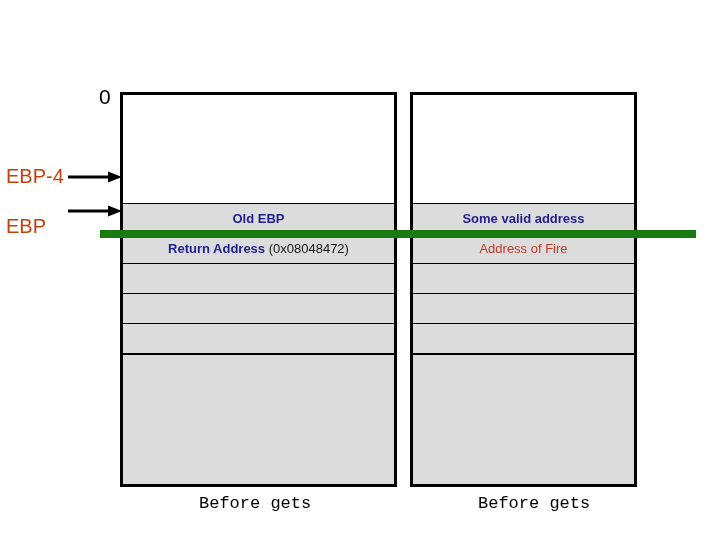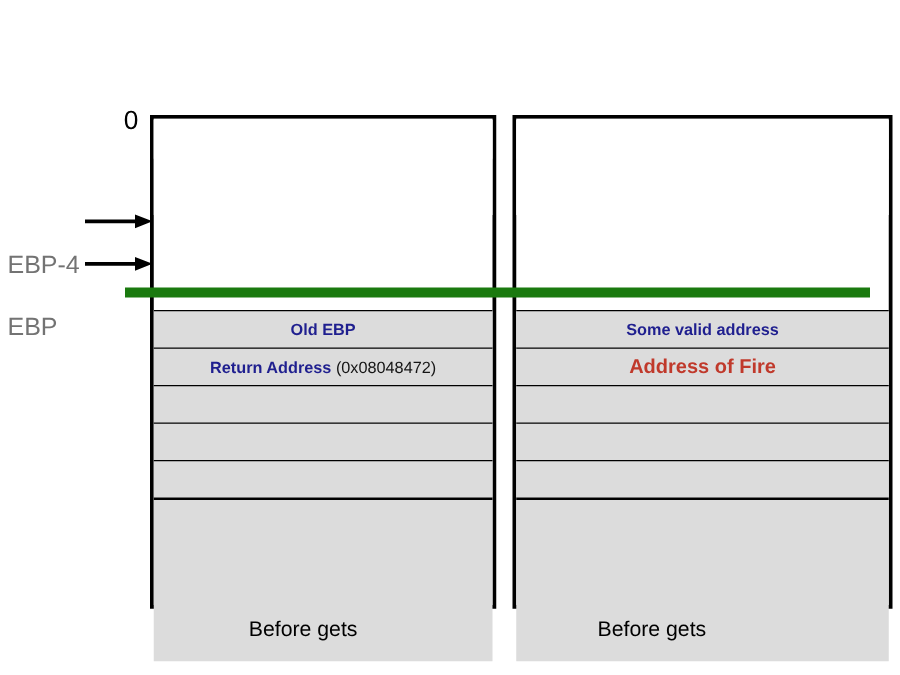--- a/index.html
+++ b/index.html
@@ -20,24 +20,23 @@
     left: 0; top: 0;
     width: 720px;
     height: 540px;
   }
 
   
   .reg-label {
     position: absolute;
     font-family: "Liberation Sans", sans-serif;
     font-size: 20px;
-    color: #737373;
+    color: #c2410c;
     white-space: nowrap;
     line-height: 1;
-    margin-top: 36px;
   }
   #reg-ebp4 { left: 6px;  top: 166px; }
   #reg-ebp  { left: 6px;  top: 216px; }
 
   .zero-label {
     position: absolute;
     left: 99px;
     top: 86px;
     font-size: 21px;
     color: #000000;
@@ -53,21 +52,21 @@
   #arrow-ebp  { left: 68px; top: 205px; width: 54px; }
 
   
   .stack-box {
     position: absolute;
     border: 3px solid #000000;
     box-sizing: border-box;
     background: #ffffff;
   }
   #stack-before { left: 120px; top: 92px; width: 277px; height: 395px; }
-  #stack-after  { left: 410px; top: 92px; width: 304px; height: 395px; }
+  #stack-after  { left: 410px; top: 92px; width: 227px; height: 395px; }
 
   .white-gap {
     position: absolute;
     left: 0;
     top: 0;
     width: 100%;
     height: 77px;
     background: #ffffff;
   }
 
@@ -77,21 +76,20 @@
     left: 0;
     width: 100%;
     box-sizing: border-box;
     background: #dcdcdc;
     border-top: 1px solid #000000;
     display: flex;
     align-items: center;
     justify-content: center;
     font-size: 12.5px;
     line-height: 1;
-    margin-top: 45px;
   }
   .row.tall-top { border-top: 2px solid #000000; }
 
   .buf-row {
     top: 77px;
     height: 31px;
     display: flex;
     border-top: 1px solid #000000;
   }
   .buf-cell {
@@ -124,41 +122,42 @@
     color: #1f1f8f;
     font-weight: bold;
     font-size: 13px;
   }
   .txt-navy .addr-plain {
     font-weight: normal;
     color: #151515;
   }
   .txt-red {
     color: #c0392b;
-    font-weight: bold;
-    font-size: 16px;
+    font-weight: normal;
+    font-size: 13px;
   }
 
   
   #green-line {
     position: absolute;
     left: 100px;
     top: 230px;
     width: 596px;
     height: 8px;
     background: #1a7a0f;
   }
 
   
   .caption {
     position: absolute;
     font-size: 17px;
     color: #000000;
     white-space: nowrap;
     line-height: 1;
+    font-family: Liberation Mono, monospace;
   }
   #caption-before { left: 199px; top: 495px; }
   #caption-after  { left: 478px; top: 495px; }
 </style>
 </head>
 <body>
 
 <div class="canvas">
 
   <div class="zero-label">0</div>

